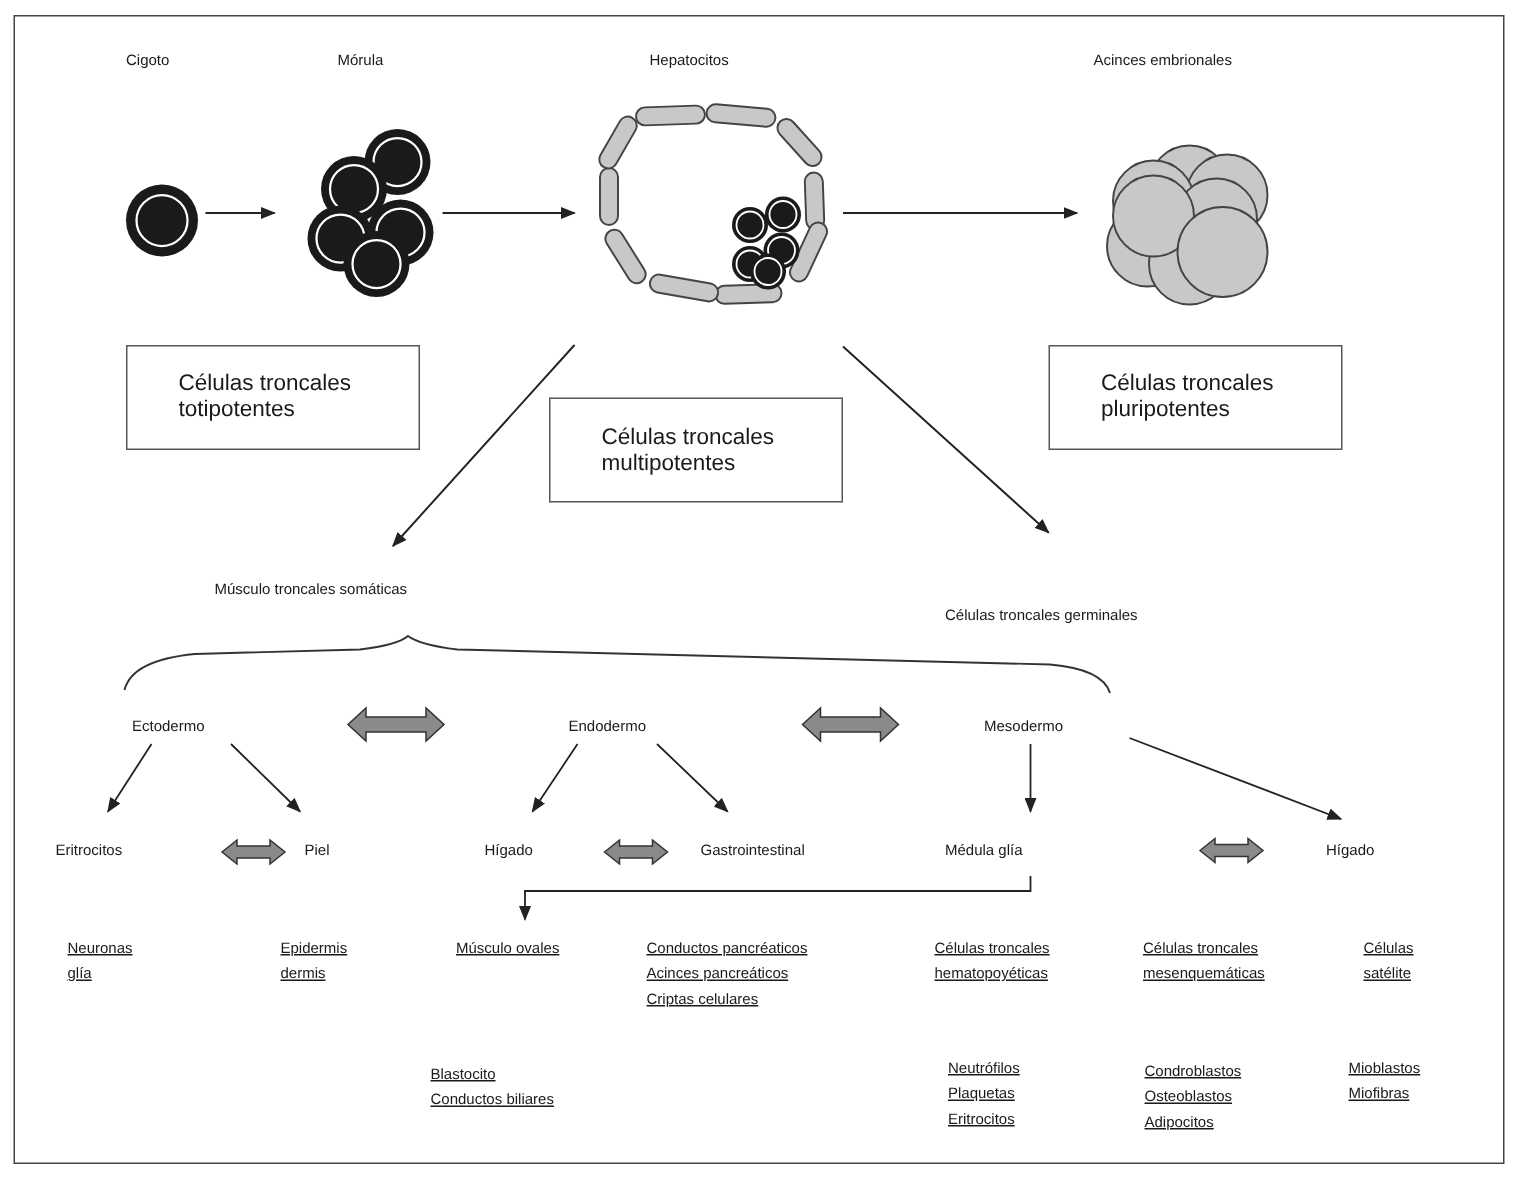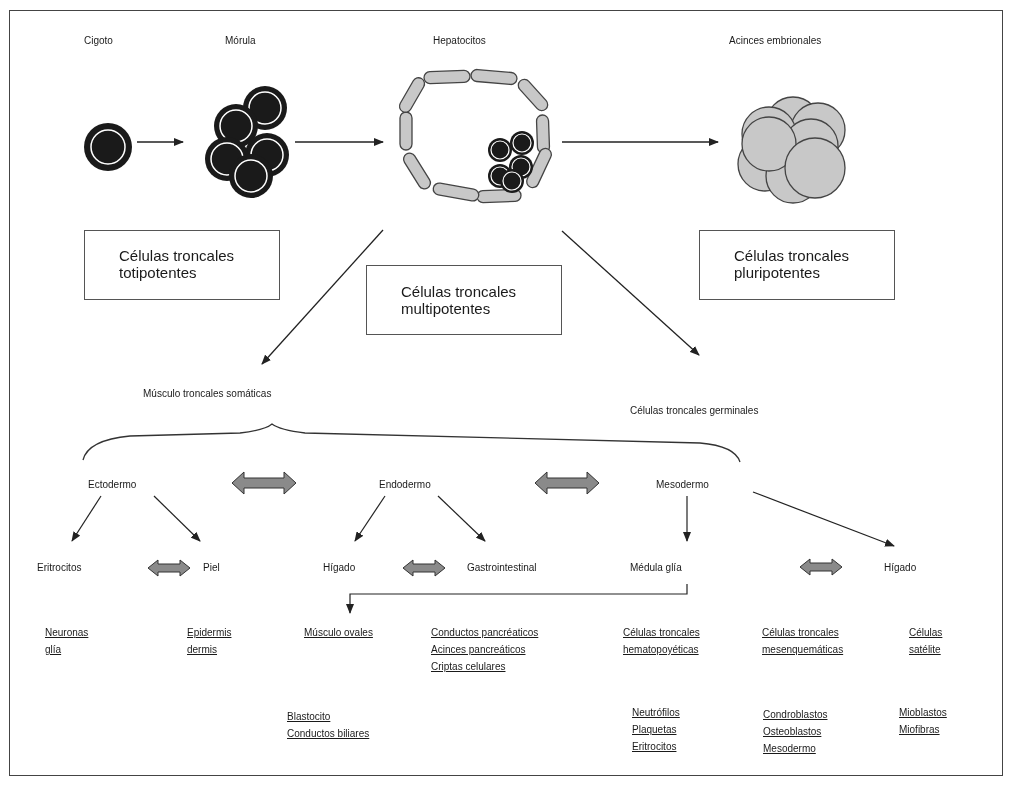--- a/index.html
+++ b/index.html
@@ -151,15 +151,15 @@
 <div class="lbl multi" style="left:909px;top:624px">Células
 satélite</div>
 
 <div class="lbl multi" style="left:287px;top:708px">Blastocito
 Conductos biliares</div>
 <div class="lbl multi" style="left:632px;top:704px">Neutrófilos
 Plaquetas
 Eritrocitos</div>
 <div class="lbl multi" style="left:763px;top:706px">Condroblastos
 Osteoblastos
-Mesodermo</div>
+Adipocitos</div>
 <div class="lbl multi" style="left:899px;top:704px">Mioblastos
 Miofibras</div>
 
 </body></html>

